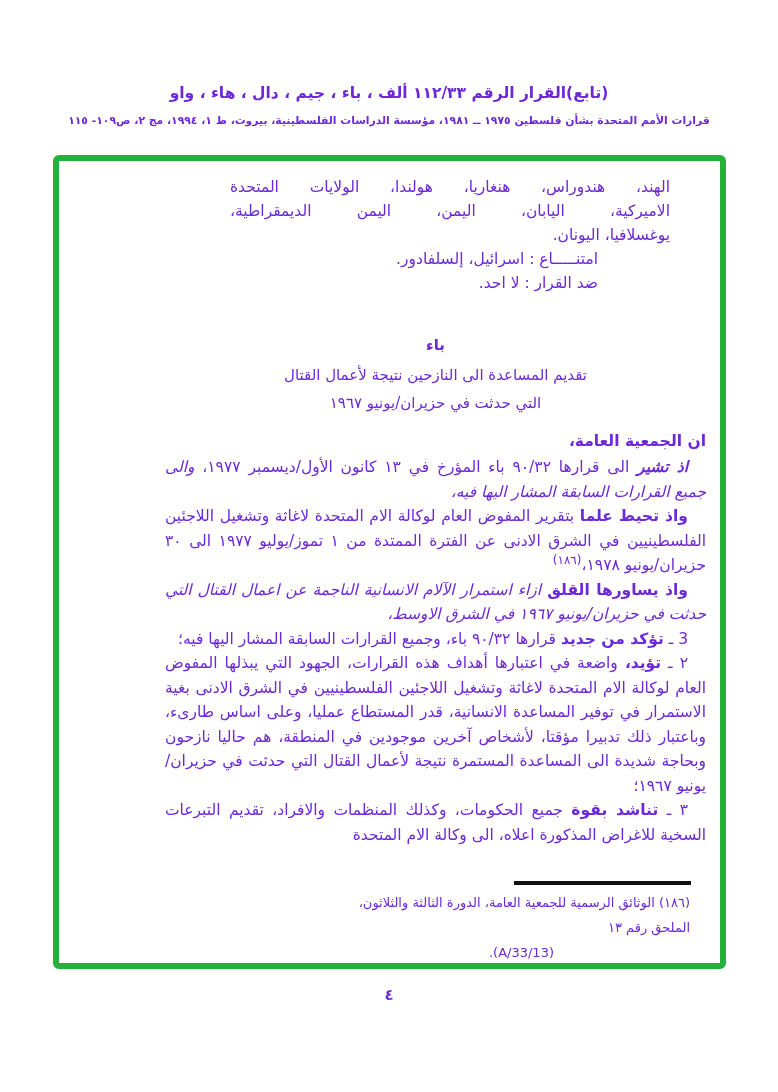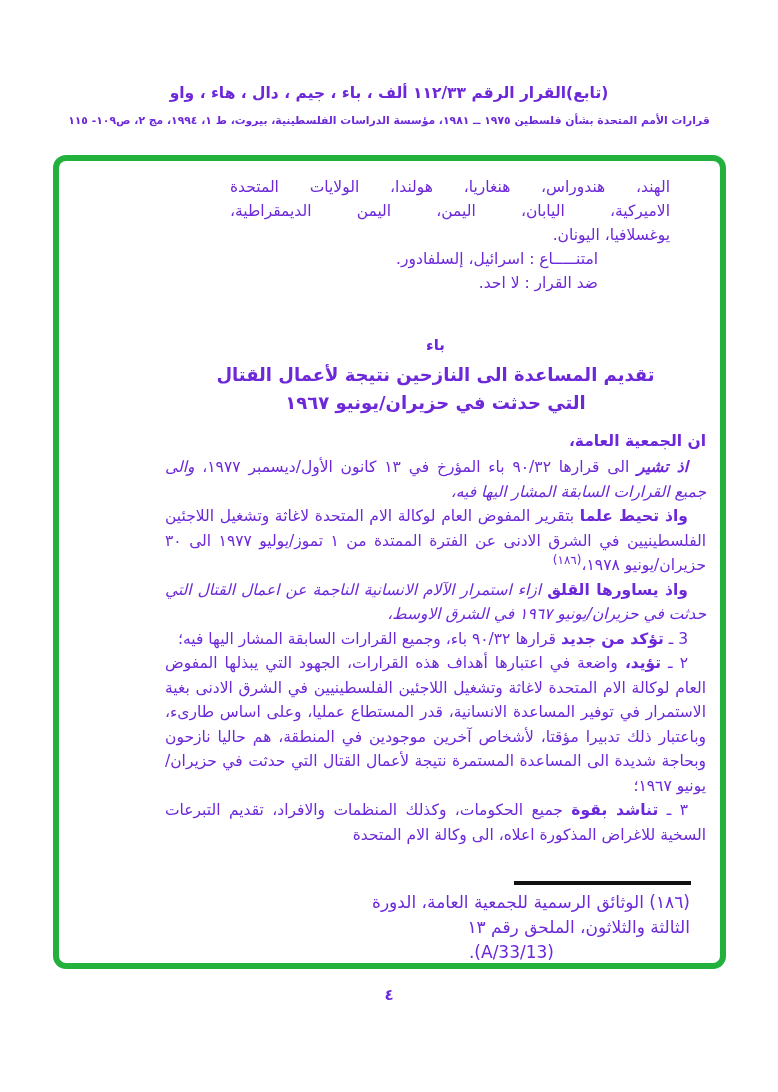--- a/index.html
+++ b/index.html
@@ -29,21 +29,21 @@
     text-align: center;
     font-size: 10.8px;
     font-weight: bold;
   }
   
   .frame {
     position: absolute;
     left: 53px; top: 155px;
     width: 673px; height: 814px;
     border: 6px solid #22b13c;
-    border-radius: 13px;
+    border-radius: 6px;
     background: transparent;
   }
   
   .content {
     position: absolute;
     top: 14px; right: 14px;
     width: 541px;
     font-size: 15.5px;
     line-height: 24px;
     text-align: right;
@@ -53,22 +53,22 @@
   .vote-line.jfull { text-align: justify; text-align-last: justify; white-space: normal; }
   .vote-line.inset { margin-right: 72px; }
   .section-letter {
     margin-top: 38px;
     text-align: center;
     font-size: 15px;
     font-weight: bold;
   }
   .section-title {
     text-align: center;
-    font-size: 18px;
-    font-weight: bold;
+    font-size: 15px;
+    font-weight: normal;
     line-height: 28px;
   }
   .section-title.first { margin-top: 4px; }
   .opening {
     margin-top: 12px;
     font-weight: bold;
     font-size: 15.5px;
   }
   .body-paras { margin-top: 2px; }
   .body-paras p {
@@ -88,21 +88,21 @@
     position: absolute;
     left: 514px; top: 881px;
     width: 177px; height: 4px;
     background: #111111;
   }
   .footnote {
     position: absolute;
     top: 890px;
     right: 88px;
     width: 360px;
-    font-size: 17px;
+    font-size: 13px;
     line-height: 25px;
     text-align: right;
     direction: rtl;
   }
   .footnote .fn-line2 { padding-right: 136px; }
   
   .page-number {
     position: absolute;
     top: 986px; left: 0; right: 0;
     text-align: center;

